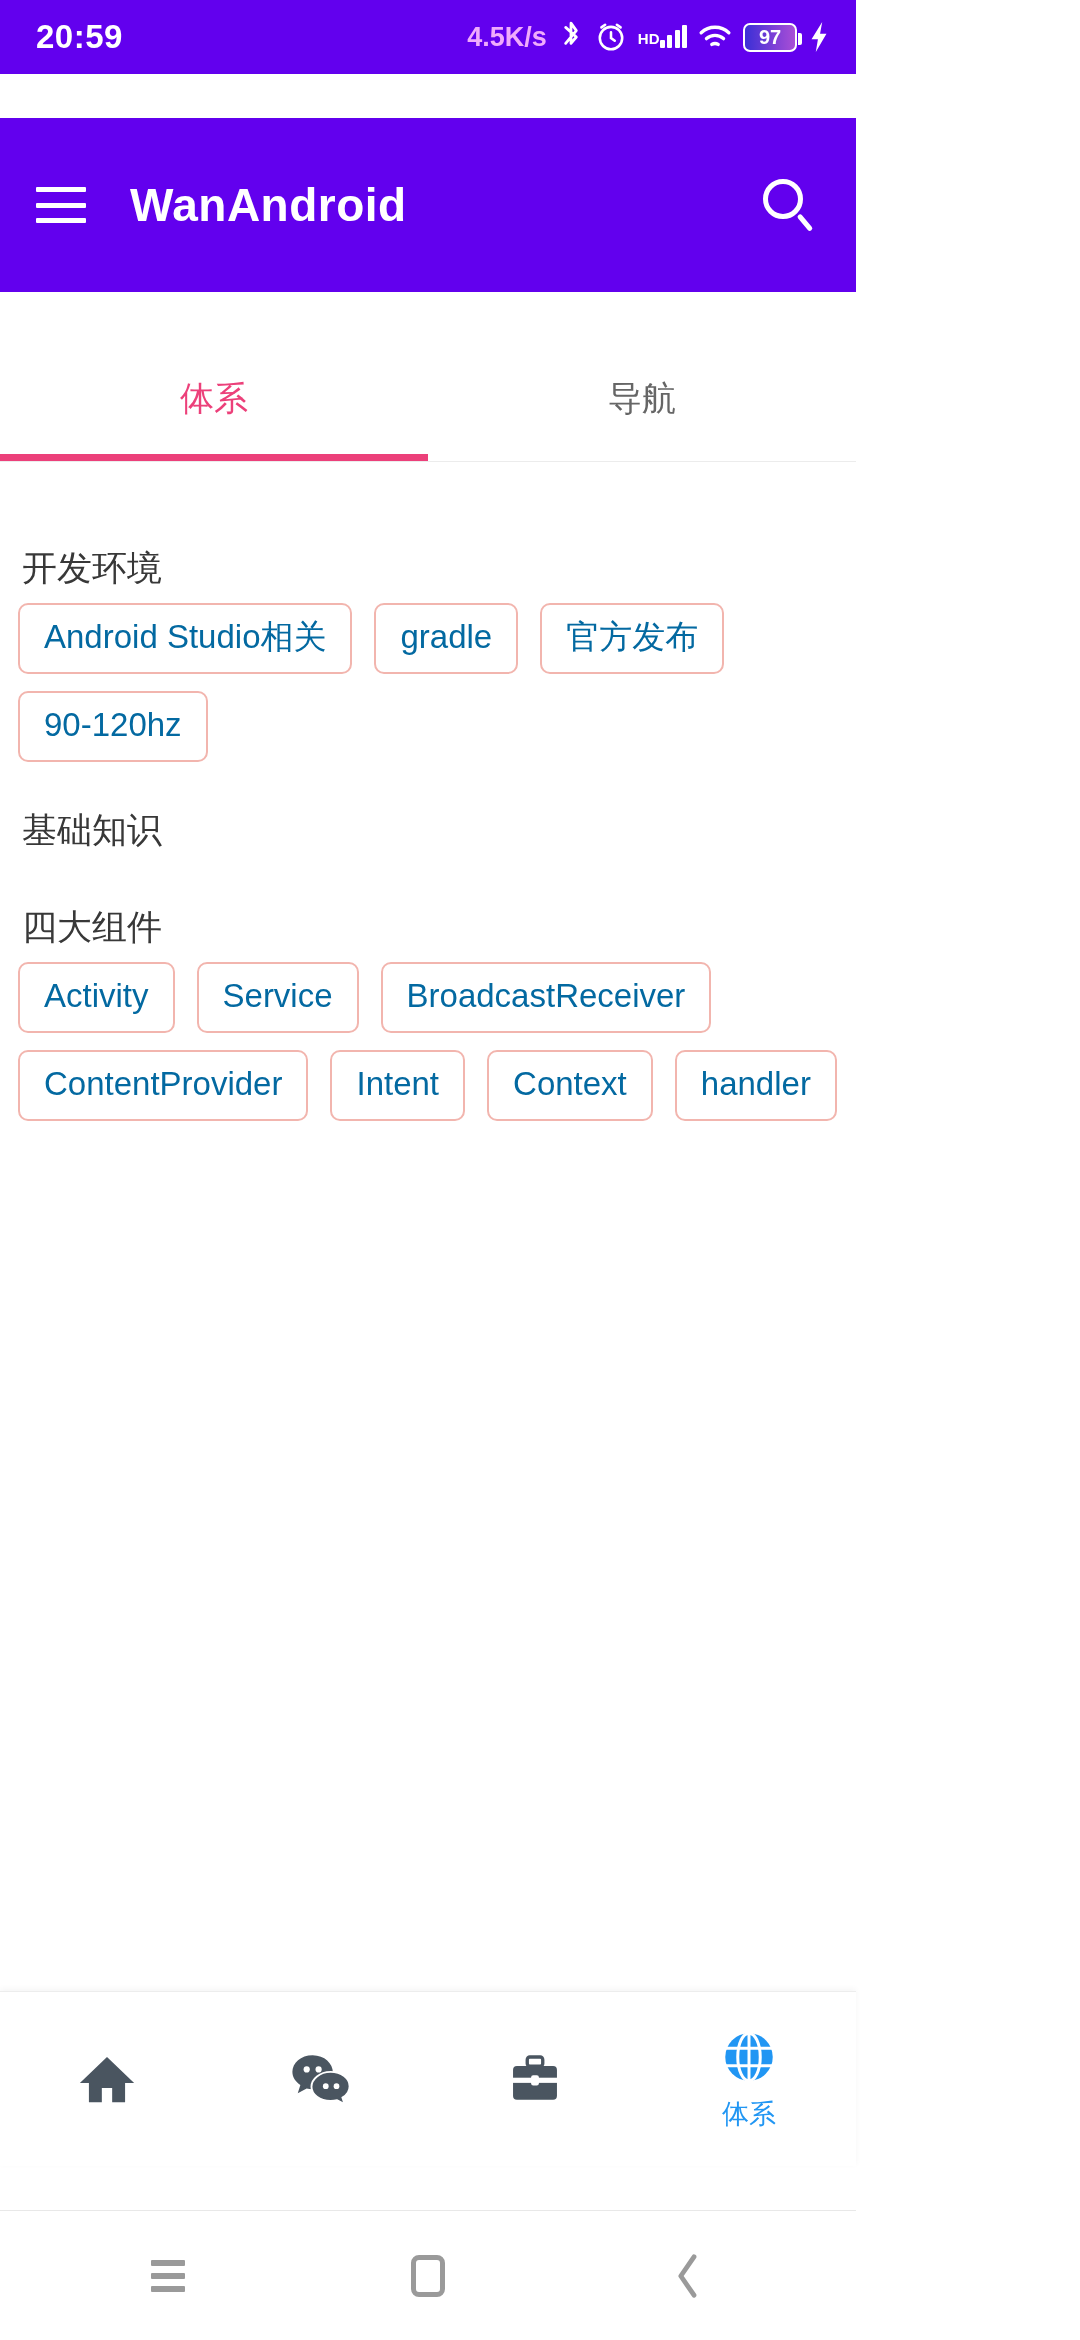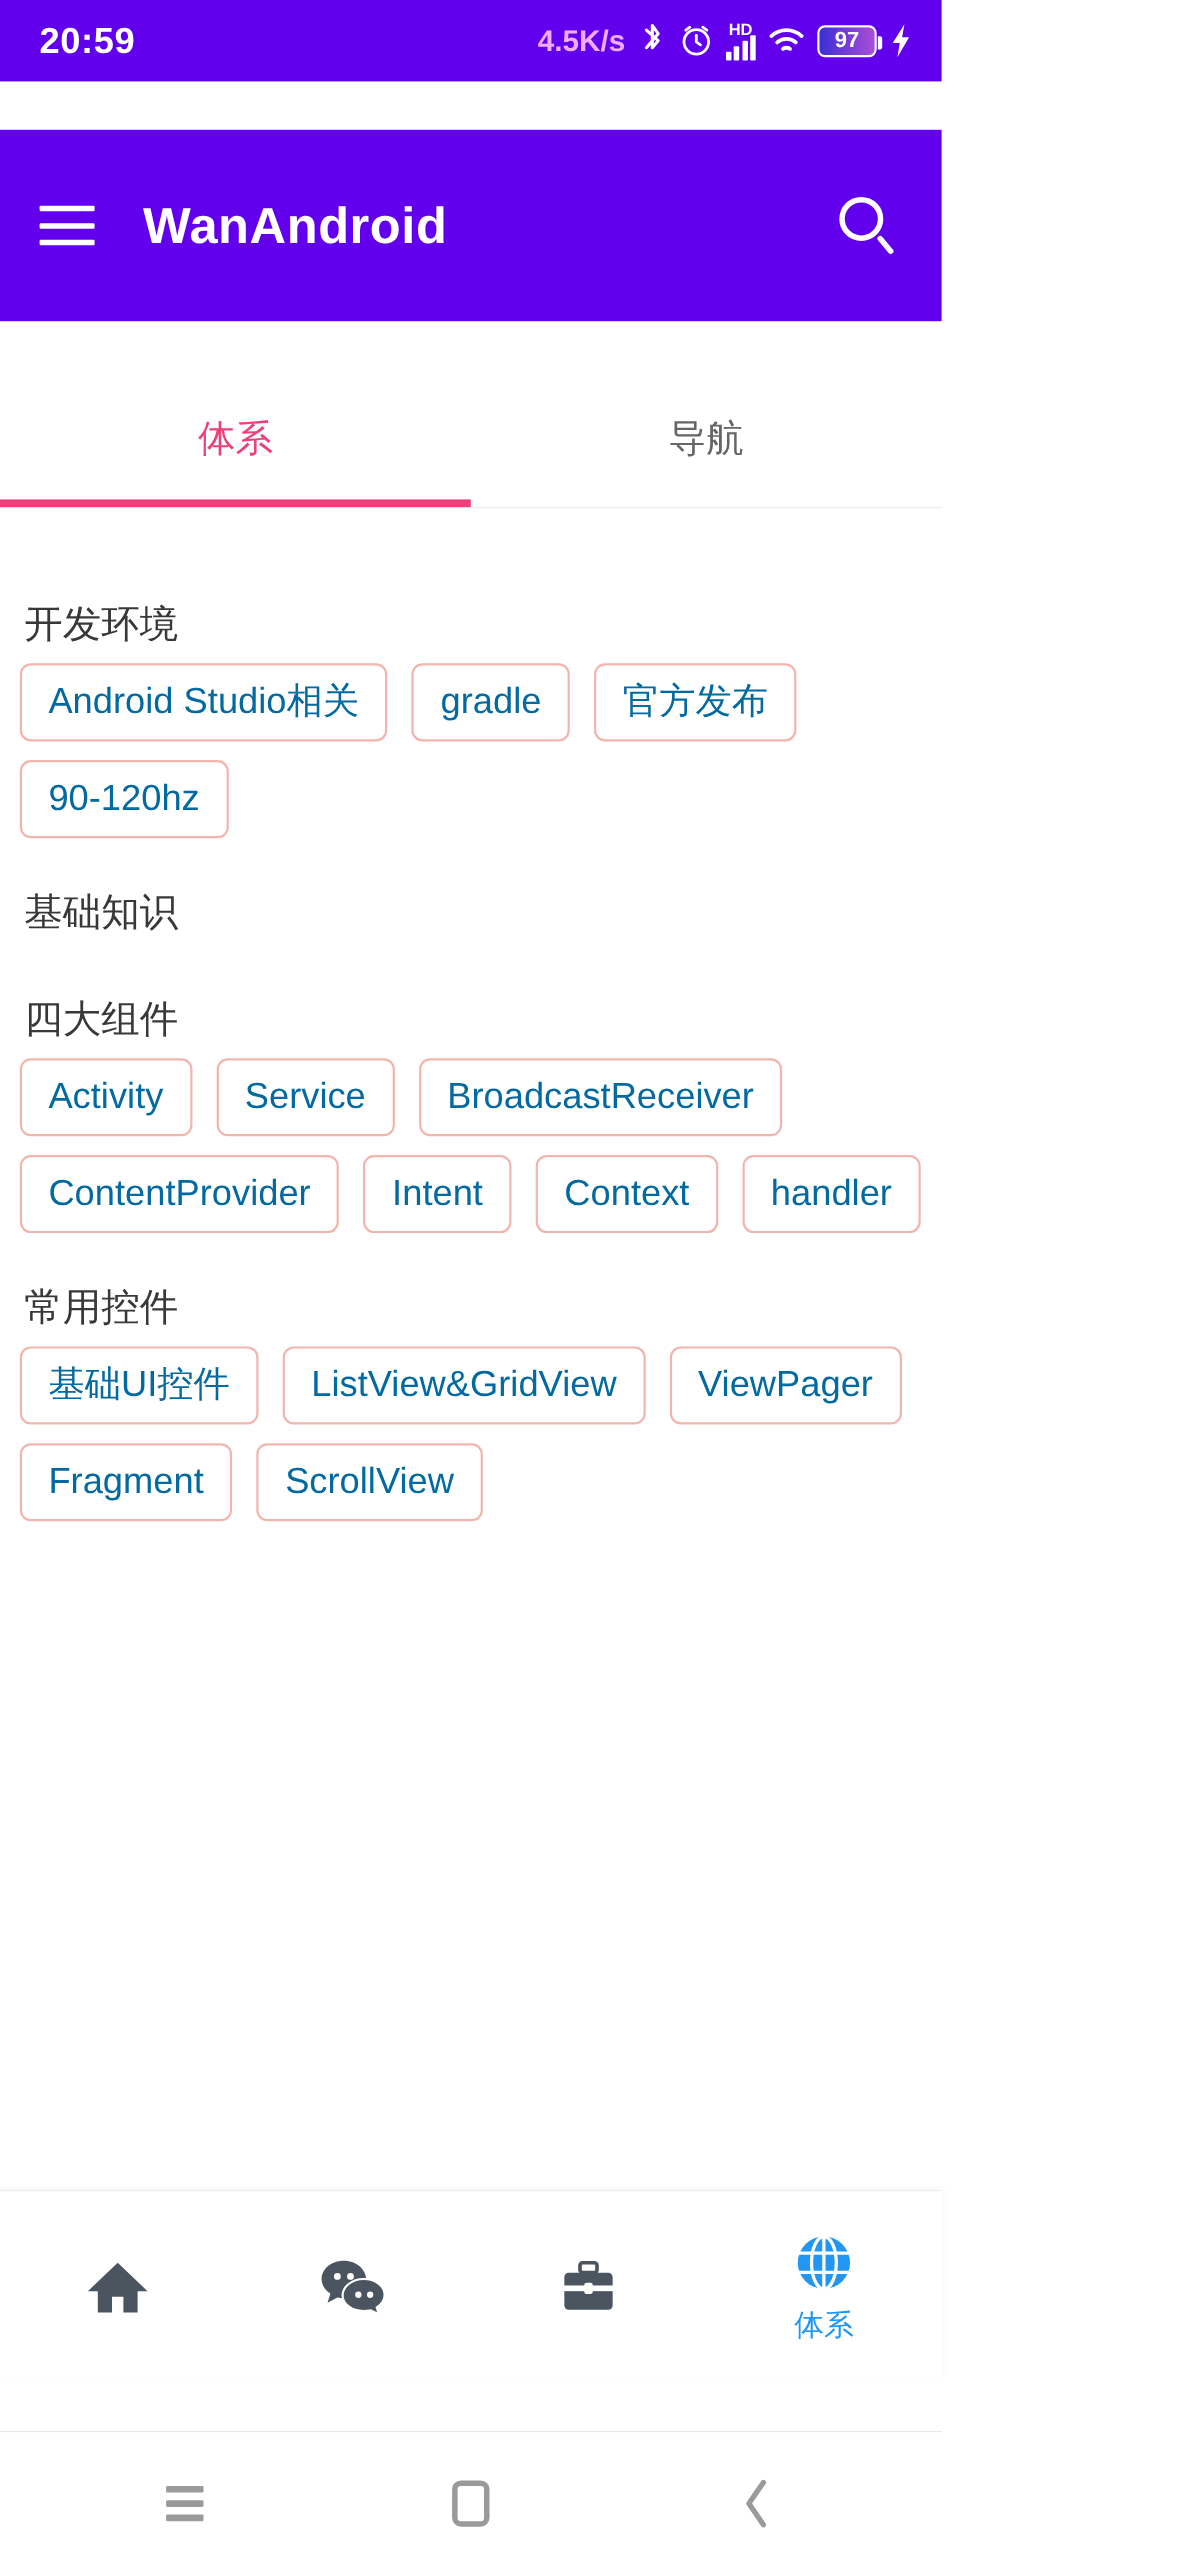--- a/index.html
+++ b/index.html
@@ -43,21 +43,21 @@
     position: relative;
     display: flex; align-items: center; justify-content: center;
     background: linear-gradient(90deg,#3b2fd6 0%, #7a3fd6 55%, #a94fd6 100%);
   }
   .battery:after {
     content:""; position:absolute; right:-7px; top:8px;
     width:4px; height:12px; background:#fff; border-radius:0 2px 2px 0;
   }
   .battery span { font-size: 20px; font-weight: bold; color:#fff; line-height:1; }
   .hd-label { font-size:15px; font-weight:bold; color:#fff; line-height:1; margin-bottom:-2px;}
-  .sig-wrap { display:flex; flex-direction:column; align-items:center; }
+  .sig-wrap { display:flex; flex-direction:row; align-items:center; }
   .sig-bars { display:flex; align-items:flex-end; gap:2.5px; height:22px; }
   .sig-bars i { width:5px; background:#fff; border-radius:1px; display:block; }
 
   
   .app-bar {
     height: 174px;
     background: #6200EE;
     display: flex; align-items: center;
     padding: 0 40px 0 36px;
     flex: none;
@@ -243,30 +243,20 @@
         <div class="chip">Activity</div>
         <div class="chip">Service</div>
         <div class="chip">BroadcastReceiver</div>
         <div class="chip">ContentProvider</div>
         <div class="chip">Intent</div>
         <div class="chip">Context</div>
         <div class="chip">handler</div>
       </div>
     </div>
 
-    <div class="section">
-      <div class="section-title">常用控件</div>
-      <div class="chips">
-        <div class="chip">基础UI控件</div>
-        <div class="chip">ListView&amp;GridView</div>
-        <div class="chip">ViewPager</div>
-        <div class="chip">Fragment</div>
-        <div class="chip">ScrollView</div>
-      </div>
-    </div>
 
   </div>
 
   <div class="bottom-nav">
     <div class="nav-item">
       <div class="nav-icon">
         <svg width="62" height="62" viewBox="0 0 48 48">
           <path d="M24 7 L45 27 L38 27 L38 42 L28 42 L28 31 L20 31 L20 42 L10 42 L10 27 L3 27 Z" fill="#4a5560"></path>
         </svg>
       </div>

